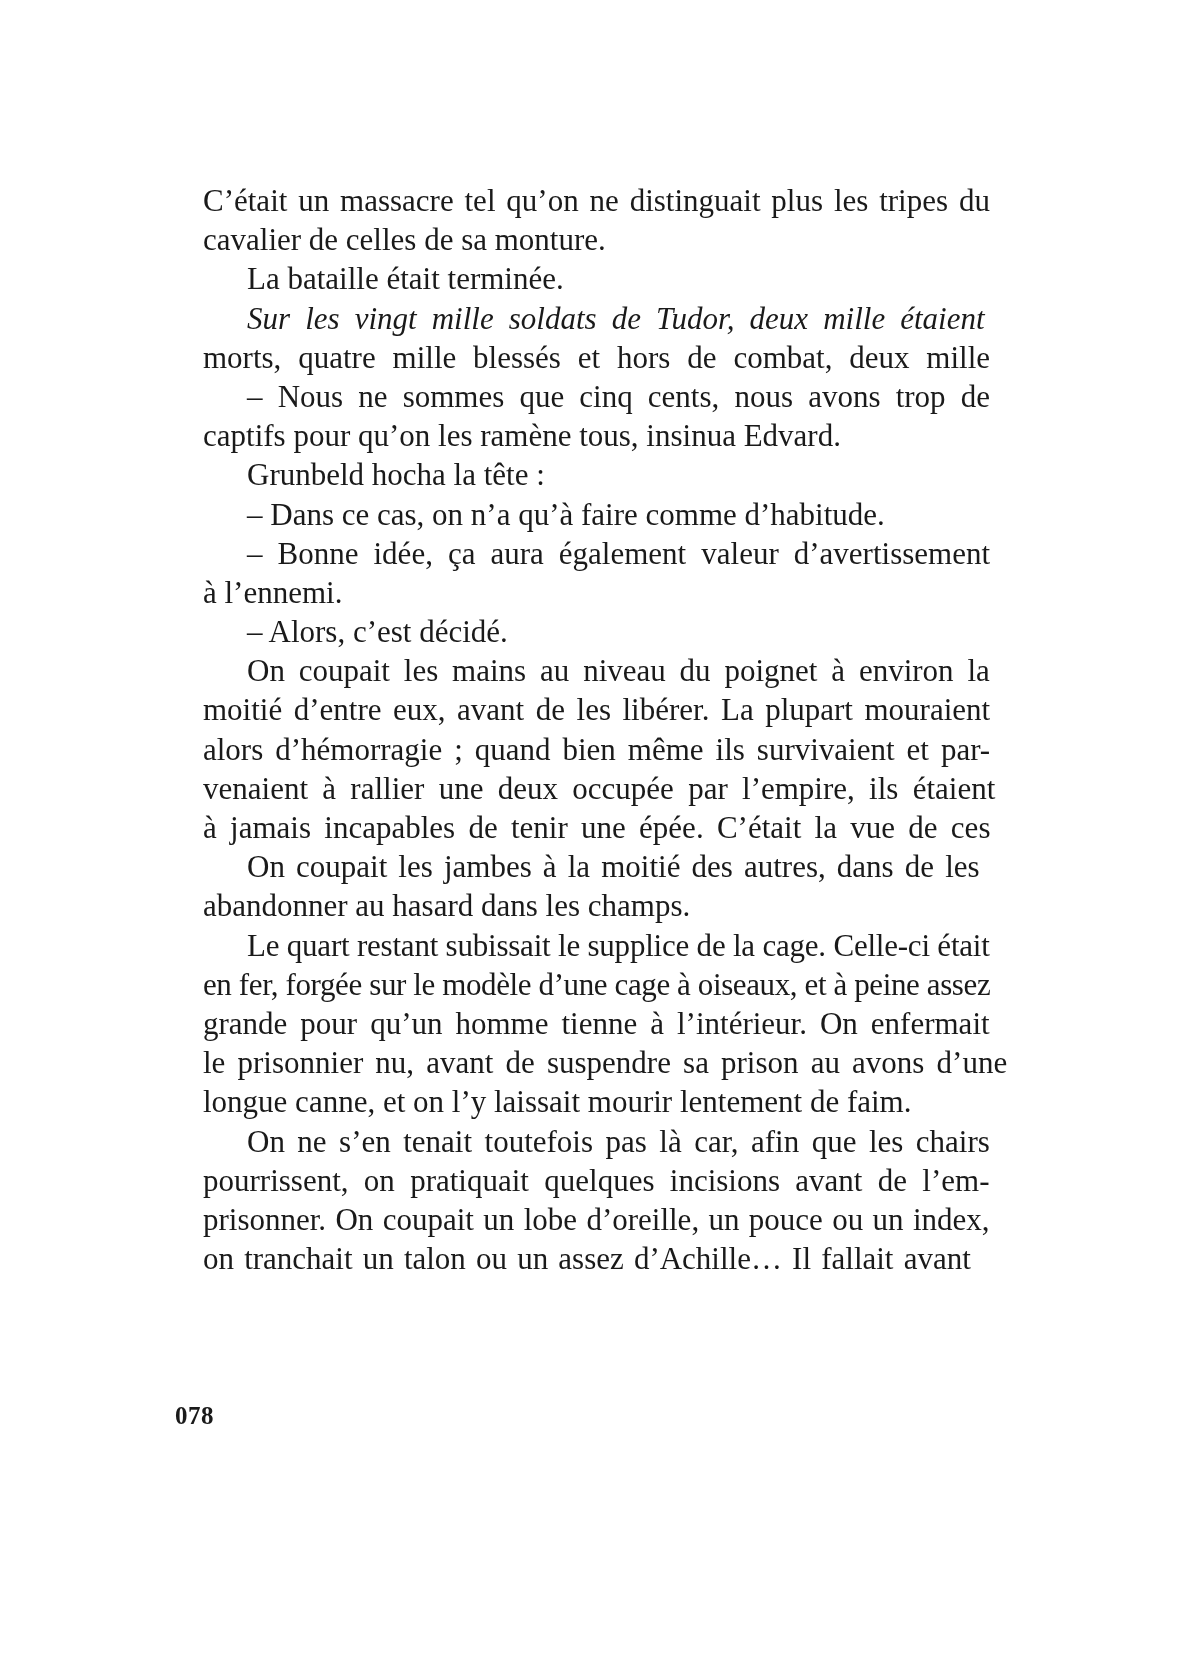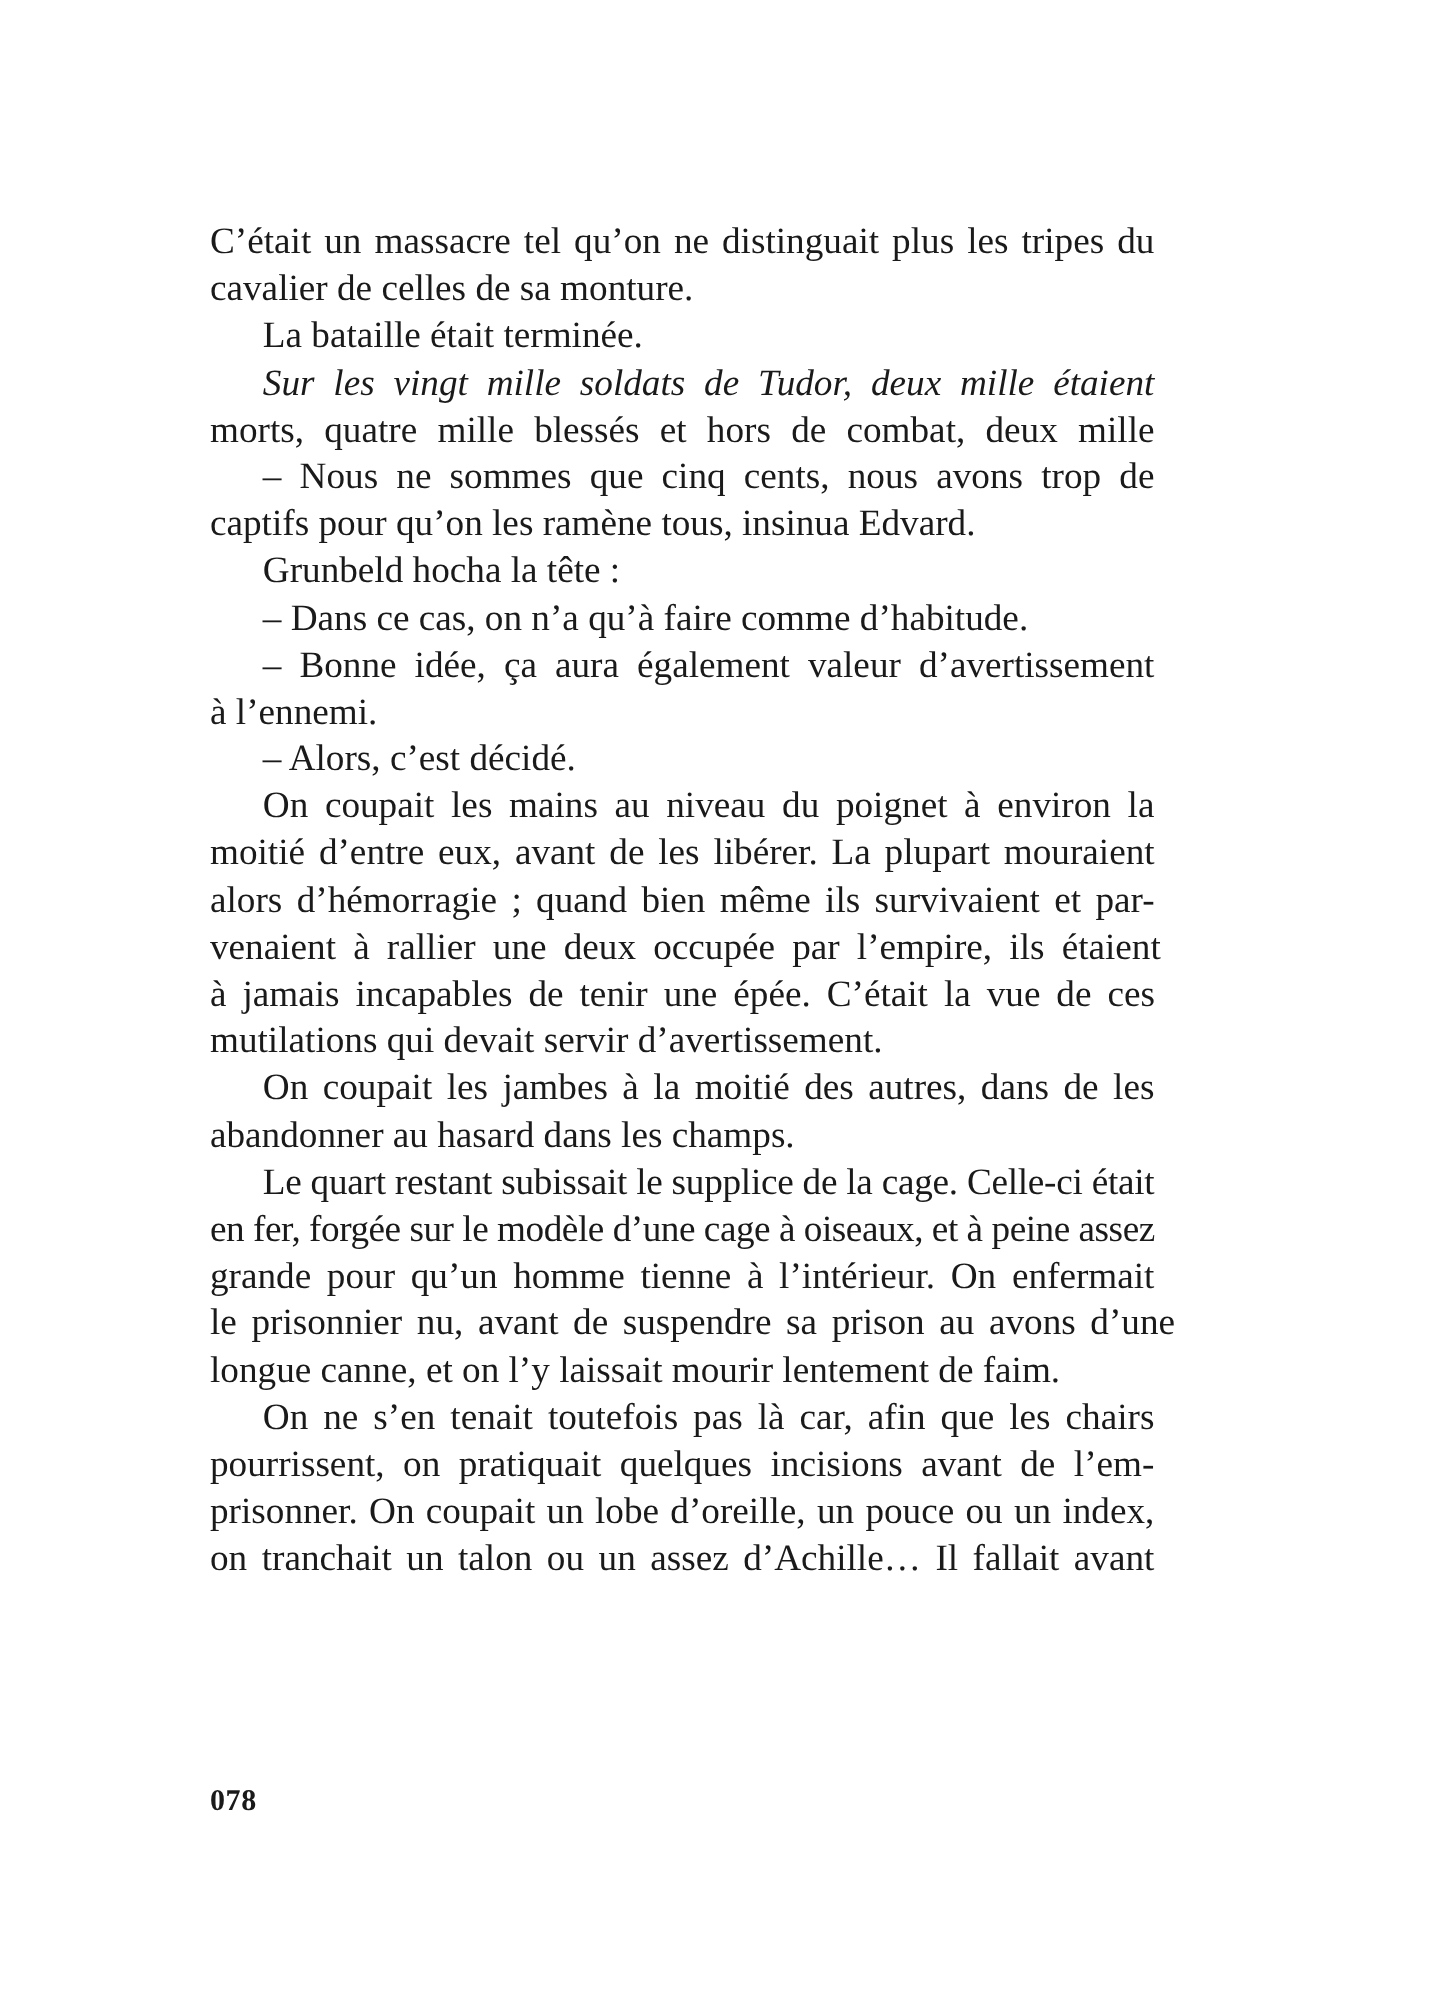--- a/index.html
+++ b/index.html
@@ -13,27 +13,28 @@
     font-size: 31px;
     line-height: 39.2px;
     color: #1a1a1a;
   }
   .line {
     display: block;
     white-space: nowrap;
     text-align: justify;
     text-align-last: justify;
     height: 39.2px;
+    margin-left: 28px;
   }
   .line.last { text-align-last: left; }
   .line.indent { padding-left: 44px; }
   .folio {
     position: absolute;
     left: 175px;
-    top: 1487px;
+    top: 1402px;
     font-family: "Liberation Serif", "DejaVu Serif", serif;
     font-weight: bold;
     font-size: 25px;
     color: #1a1a1a;
     letter-spacing: 0.5px;
   }
 </style>
 </head>
 <body>
 
@@ -48,21 +49,20 @@
     <span class="line indent last">Grunbeld hocha la tête :</span>
     <span class="line indent last">– Dans ce cas, on n’a qu’à faire comme d’habitude.</span>
     <span class="line indent" style="display: block; width: auto; word-spacing: 7.28571px;">– Bonne idée, ça aura également valeur d’avertissement</span>
     <span class="line last">à l’ennemi.</span>
     <span class="line indent last">– Alors, c’est décidé.</span>
     <span class="line indent" style="display: block; width: auto; word-spacing: 6.1px;">On coupait les mains au niveau du poignet à environ la</span>
     <span class="line" style="display: block; width: auto; word-spacing: 3.77778px;">moitié d’entre eux, avant de les libérer. La plupart mouraient</span>
     <span class="line" style="display: block; width: auto; word-spacing: 4.22222px;">alors d’hémorragie ; quand bien même ils survivaient et par-</span>
     <span class="line" style="display: block; width: auto; word-spacing: 6.55556px;">venaient à rallier une deux occupée par l’empire, ils étaient</span>
     <span class="line" style="display: block; width: auto; word-spacing: 5.54545px;">à jamais incapables de tenir une épée. C’était la vue de ces</span>
-    <span class="line last">mutilations qui devait servir d’avertissement.</span>
     <span class="line indent" style="display: block; width: auto; word-spacing: 3.36364px;">On coupait les jambes à la moitié des autres, dans de les</span>
     <span class="line last">abandonner au hasard dans les champs.</span>
     <span class="line indent" style="display: block; width: auto; letter-spacing: -0.215385px;">Le quart restant subissait le supplice de la cage. Celle-ci était</span>
     <span class="line" style="display: block; width: auto; letter-spacing: -0.38806px;">en fer, forgée sur le modèle d’une cage à oiseaux, et à peine assez</span>
     <span class="line" style="display: block; width: auto; word-spacing: 5.25px;">grande pour qu’un homme tienne à l’intérieur. On enfermait</span>
     <span class="line" style="display: block; width: auto; word-spacing: 4.4px;">le prisonnier nu, avant de suspendre sa prison au avons d’une</span>
     <span class="line last">longue canne, et on l’y laissait mourir lentement de faim.</span>
     <span class="line indent" style="display: block; width: auto; word-spacing: 4.72727px;">On ne s’en tenait toutefois pas là car, afin que les chairs</span>
     <span class="line" style="display: block; width: auto; word-spacing: 7.57143px;">pourrissent, on pratiquait quelques incisions avant de l’em-</span>
     <span class="line" style="display: block; width: auto; word-spacing: 1.6px;">prisonner. On coupait un lobe d’oreille, un pouce ou un index,</span>

